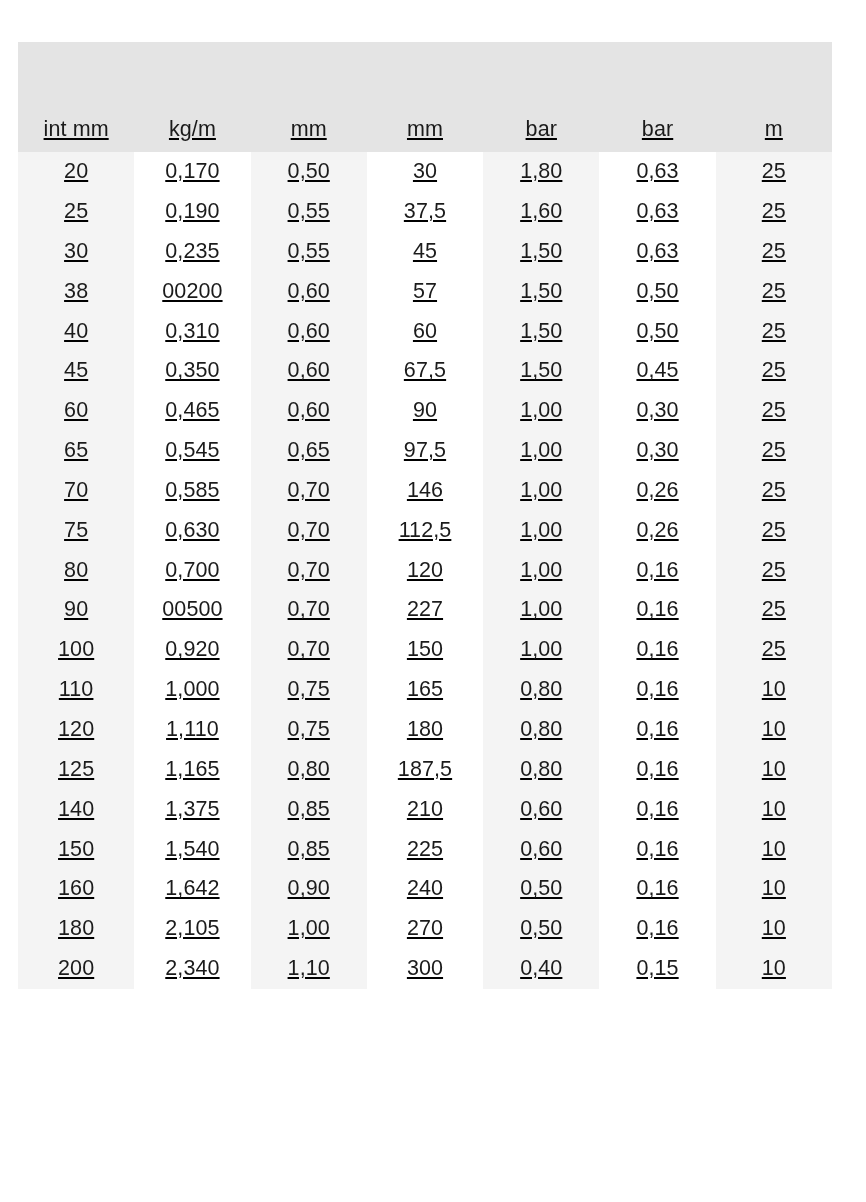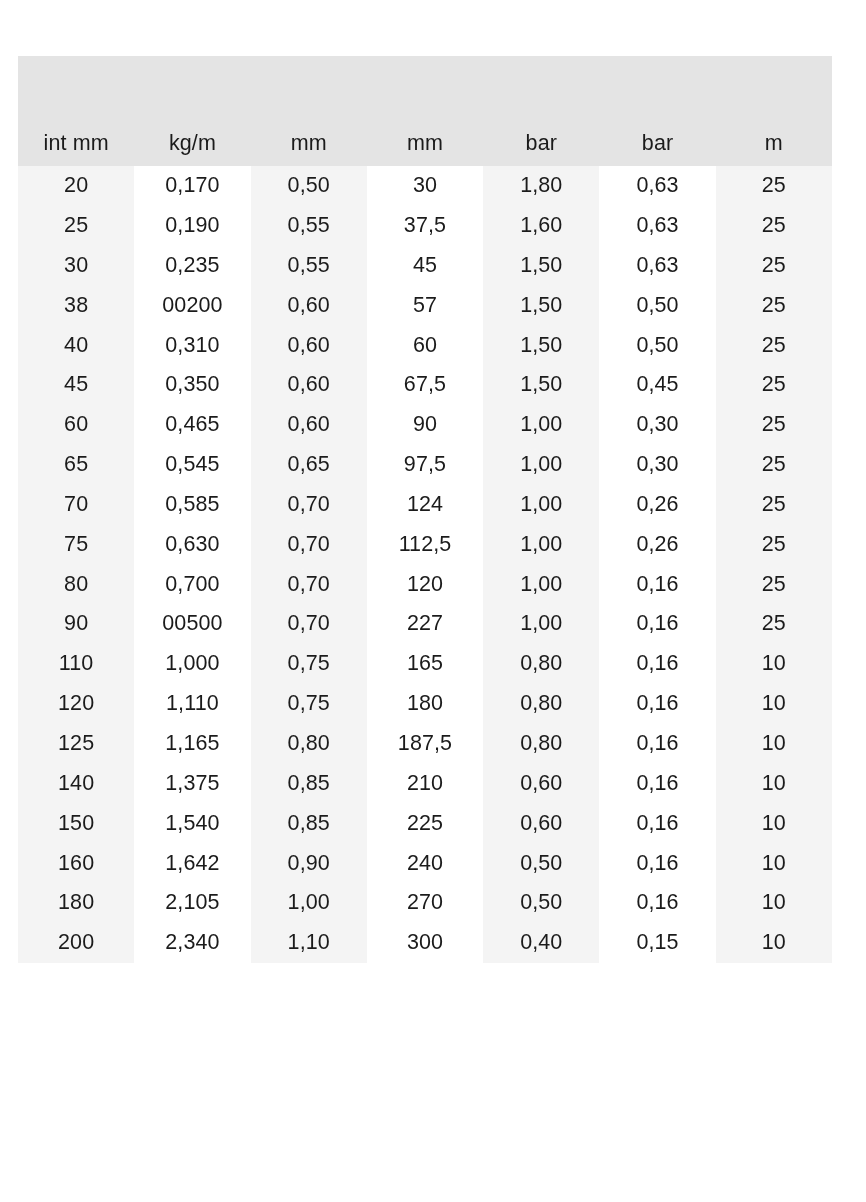--- a/index.html
+++ b/index.html
@@ -12,22 +12,23 @@
     height: 1202px;
     background: #ffffff;
     font-family: "Liberation Sans", sans-serif;
     -webkit-font-smoothing: antialiased;
     overflow: hidden;
   }
 
   #spec-table-wrap {
     position: absolute;
     left: 18px;
-    top: 56px;
+    top: 42px;
     width: 814px;
+    text-decoration: underline;
   }
 
   table.spec-table {
     border-collapse: collapse;
     border-spacing: 0;
     width: 814px;
     table-layout: fixed;
     font-size: 21.5px;
     color: #1b1b1b;
   }
@@ -161,21 +162,21 @@
           <td class="tint">0,65</td>
           <td class="plain">97,5</td>
           <td class="tint">1,00</td>
           <td class="plain">0,30</td>
           <td class="tint">25</td>
         </tr>
         <tr class="data-row">
           <td class="tint">70</td>
           <td class="plain">0,585</td>
           <td class="tint">0,70</td>
-          <td class="plain">124</td>
+          <td class="plain">146</td>
           <td class="tint">1,00</td>
           <td class="plain">0,26</td>
           <td class="tint">25</td>
         </tr>
         <tr class="data-row">
           <td class="tint">75</td>
           <td class="plain">0,630</td>
           <td class="tint">0,70</td>
           <td class="plain">112,5</td>
           <td class="tint">1,00</td>
@@ -189,20 +190,29 @@
           <td class="plain">120</td>
           <td class="tint">1,00</td>
           <td class="plain">0,16</td>
           <td class="tint">25</td>
         </tr>
         <tr class="data-row">
           <td class="tint">90</td>
           <td class="plain">00500</td>
           <td class="tint">0,70</td>
           <td class="plain">227</td>
+          <td class="tint">1,00</td>
+          <td class="plain">0,16</td>
+          <td class="tint">25</td>
+        </tr>
+        <tr class="data-row">
+          <td class="tint">100</td>
+          <td class="plain">0,920</td>
+          <td class="tint">0,70</td>
+          <td class="plain">150</td>
           <td class="tint">1,00</td>
           <td class="plain">0,16</td>
           <td class="tint">25</td>
         </tr>
         <tr class="data-row">
           <td class="tint">110</td>
           <td class="plain">1,000</td>
           <td class="tint">0,75</td>
           <td class="plain">165</td>
           <td class="tint">0,80</td>

